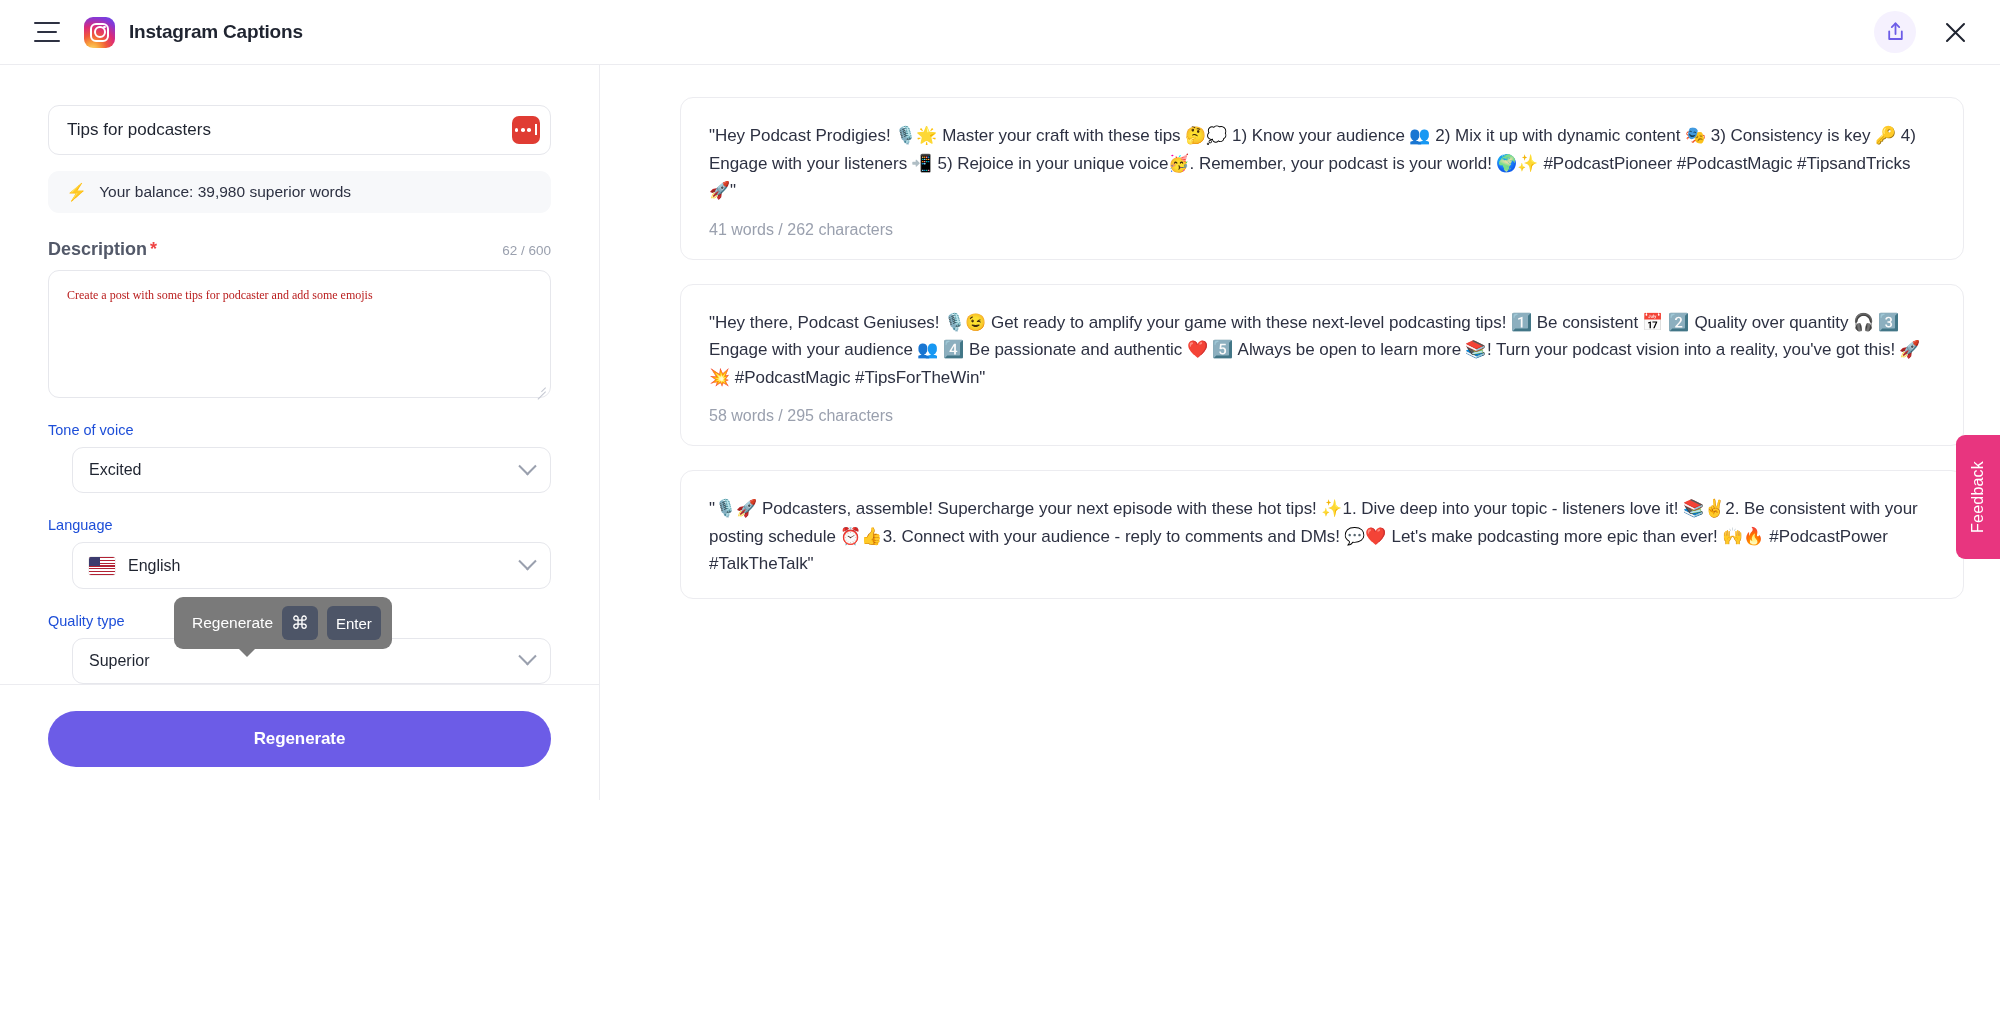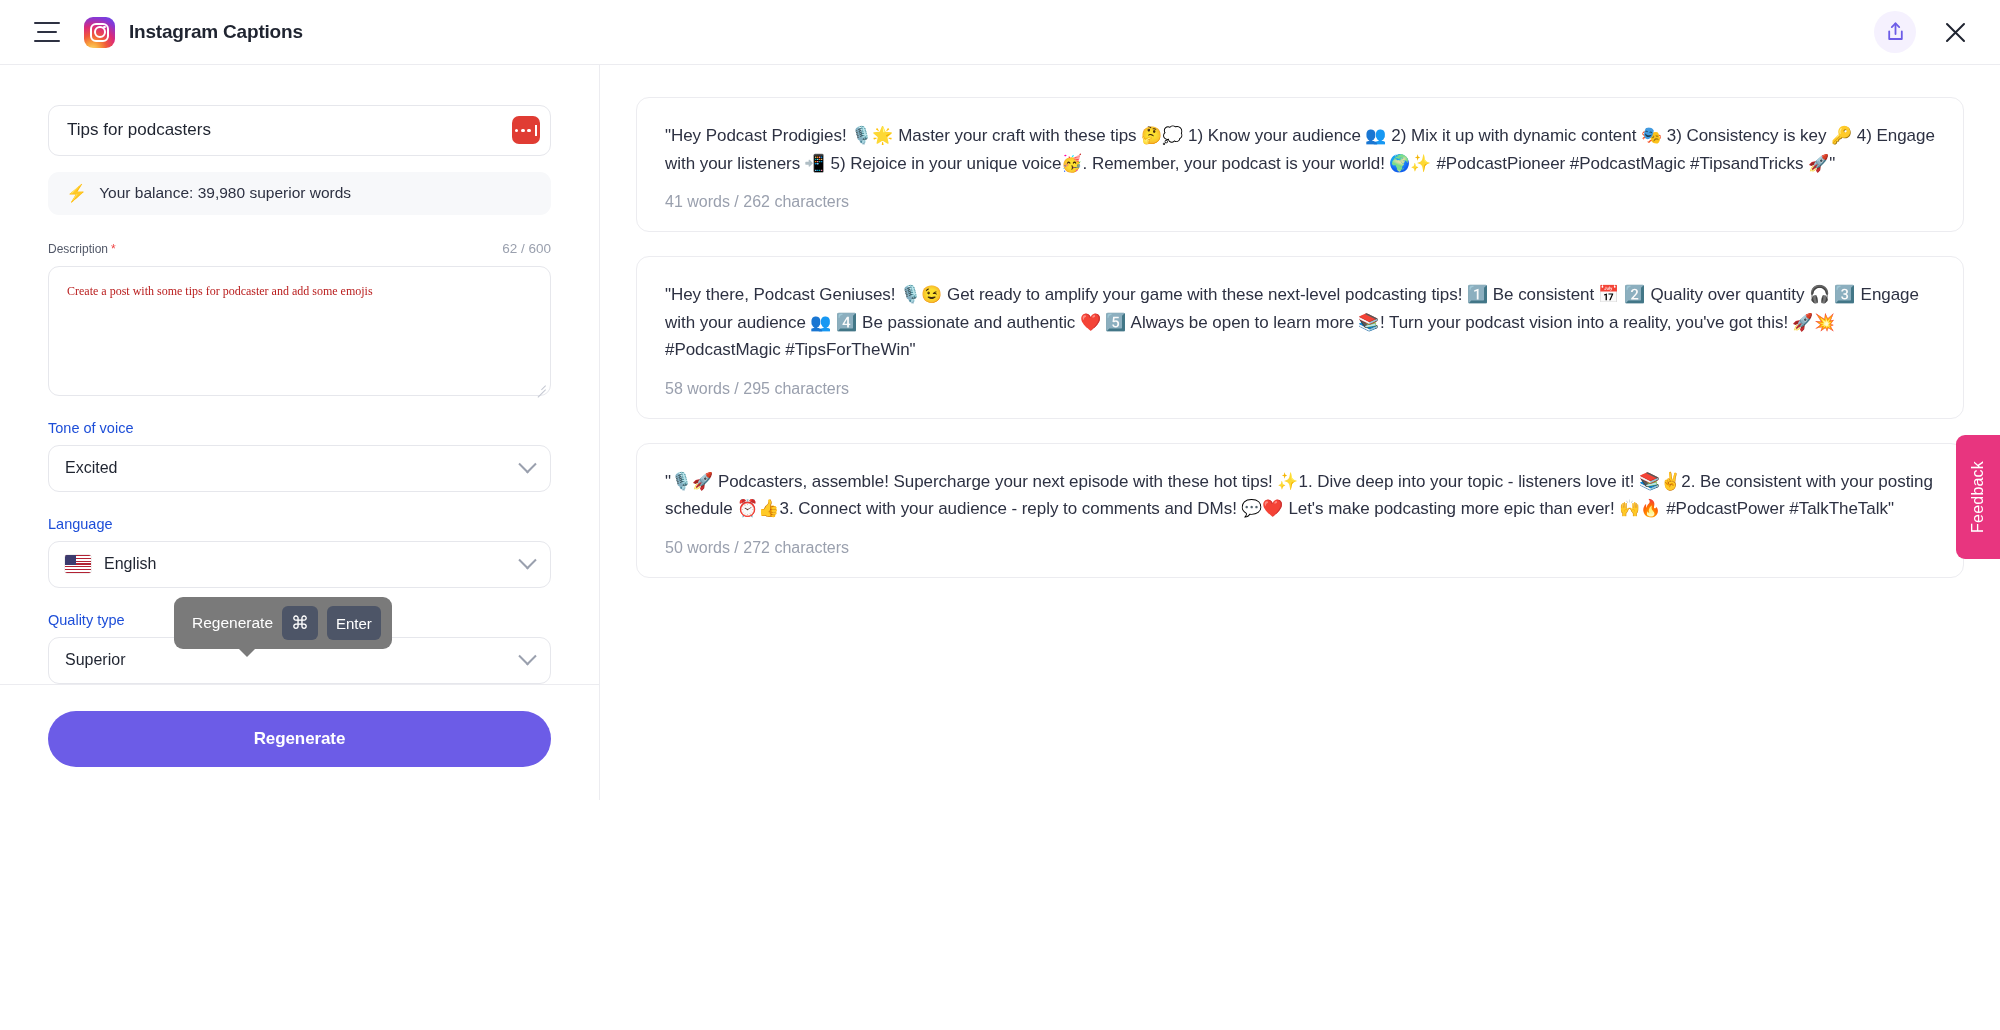--- a/index.html
+++ b/index.html
@@ -74,20 +74,21 @@
     width: 34px; height: 34px; display:flex; align-items:center; justify-content:center;
     cursor:pointer;
   }
 
   
   .body {
     flex: 1 1 auto;
     display: flex;
     min-height: 0;
     position: relative;
+    gap: 44px;
   }
 
   
   .left-panel {
     width: 600px;
     flex: 0 0 600px;
     border-right: 1px solid #ececf0;
     padding: 40px 48px 0 48px;
     position: relative;
     background: #fff;
@@ -128,21 +129,21 @@
     font-size: 15.5px;
     color: #2d3142;
   }
   .bolt { color: #6c5ce7; font-size: 17px; margin-right: 12px; line-height: 1; }
 
   .field-label-row {
     display:flex; align-items: baseline; justify-content: space-between;
     margin-top: 26px; margin-bottom: 10px;
   }
   .field-label {
-    font-size: 12px; color: #535969; font-weight: 400;
+    font-size: 18px; color: #535969; font-weight: 700;
   }
   .req { color: #ef4444; margin-left: 3px; }
   .counter { font-size: 13.5px; color: #9aa0ae; }
 
   .textarea-wrap {
     position: relative;
     border: 1px solid #e6e7ec;
     border-radius: 11px;
     height: 140px;
     padding: 14px 16px;
@@ -167,21 +168,21 @@
 
   .sel-label { font-size: 14.5px; color: #1d4ed8; margin: 24px 0 9px 0; }
   .select {
     height: 52px;
     border: 1px solid #e6e7ec;
     border-radius: 11px;
     display:flex; align-items:center;
     padding: 0 16px;
     background:#fff;
     cursor: pointer;
-    font-size: 16px; color: #1f2430;
+    font-size: 16px; color: #1f2430; margin-left: 24px;
   }
   .select .val { flex: 1 1 auto; }
   .flag {
     width: 26px; height: 18px; border-radius: 2px; margin-right: 13px;
     flex: 0 0 auto; overflow:hidden; position: relative;
     background: #fff;
     box-shadow: 0 0 0 0.5px rgba(0,0,0,0.12);
   }
   .flag .stripes {
     position:absolute; inset:0;
@@ -381,21 +382,20 @@
       <div class="card">
         <div class="text">"Hey Podcast Prodigies! 🎙️🌟 Master your craft with these tips 🤔💭 1) Know your audience 👥 2) Mix it up with dynamic content 🎭 3) Consistency is key 🔑 4) Engage with your listeners 📲 5) Rejoice in your unique voice🥳. Remember, your podcast is your world! 🌍✨ #PodcastPioneer #PodcastMagic #TipsandTricks 🚀"</div>
         <div class="meta">41 words / 262 characters</div>
       </div>
       <div class="card">
         <div class="text">"Hey there, Podcast Geniuses! 🎙️😉 Get ready to amplify your game with these next-level podcasting tips! 1️⃣ Be consistent 📅 2️⃣ Quality over quantity 🎧 3️⃣ Engage with your audience 👥 4️⃣ Be passionate and authentic ❤️ 5️⃣ Always be open to learn more 📚! Turn your podcast vision into a reality, you've got this! 🚀💥 #PodcastMagic #TipsForTheWin"</div>
         <div class="meta">58 words / 295 characters</div>
       </div>
       <div class="card">
         <div class="text">"🎙️🚀 Podcasters, assemble! Supercharge your next episode with these hot tips! ✨1. Dive deep into your topic - listeners love it! 📚✌️2. Be consistent with your posting schedule ⏰👍3. Connect with your audience - reply to comments and DMs! 💬❤️ Let's make podcasting more epic than ever! 🙌🔥 #PodcastPower #TalkTheTalk"</div>
-        <div class="meta">50 words / 272 characters</div>
       </div>
     </div>
 
     <div class="feedback">
       <span>Feedback</span>
     </div>
   </div>
 </div>
 
 </body></html>

